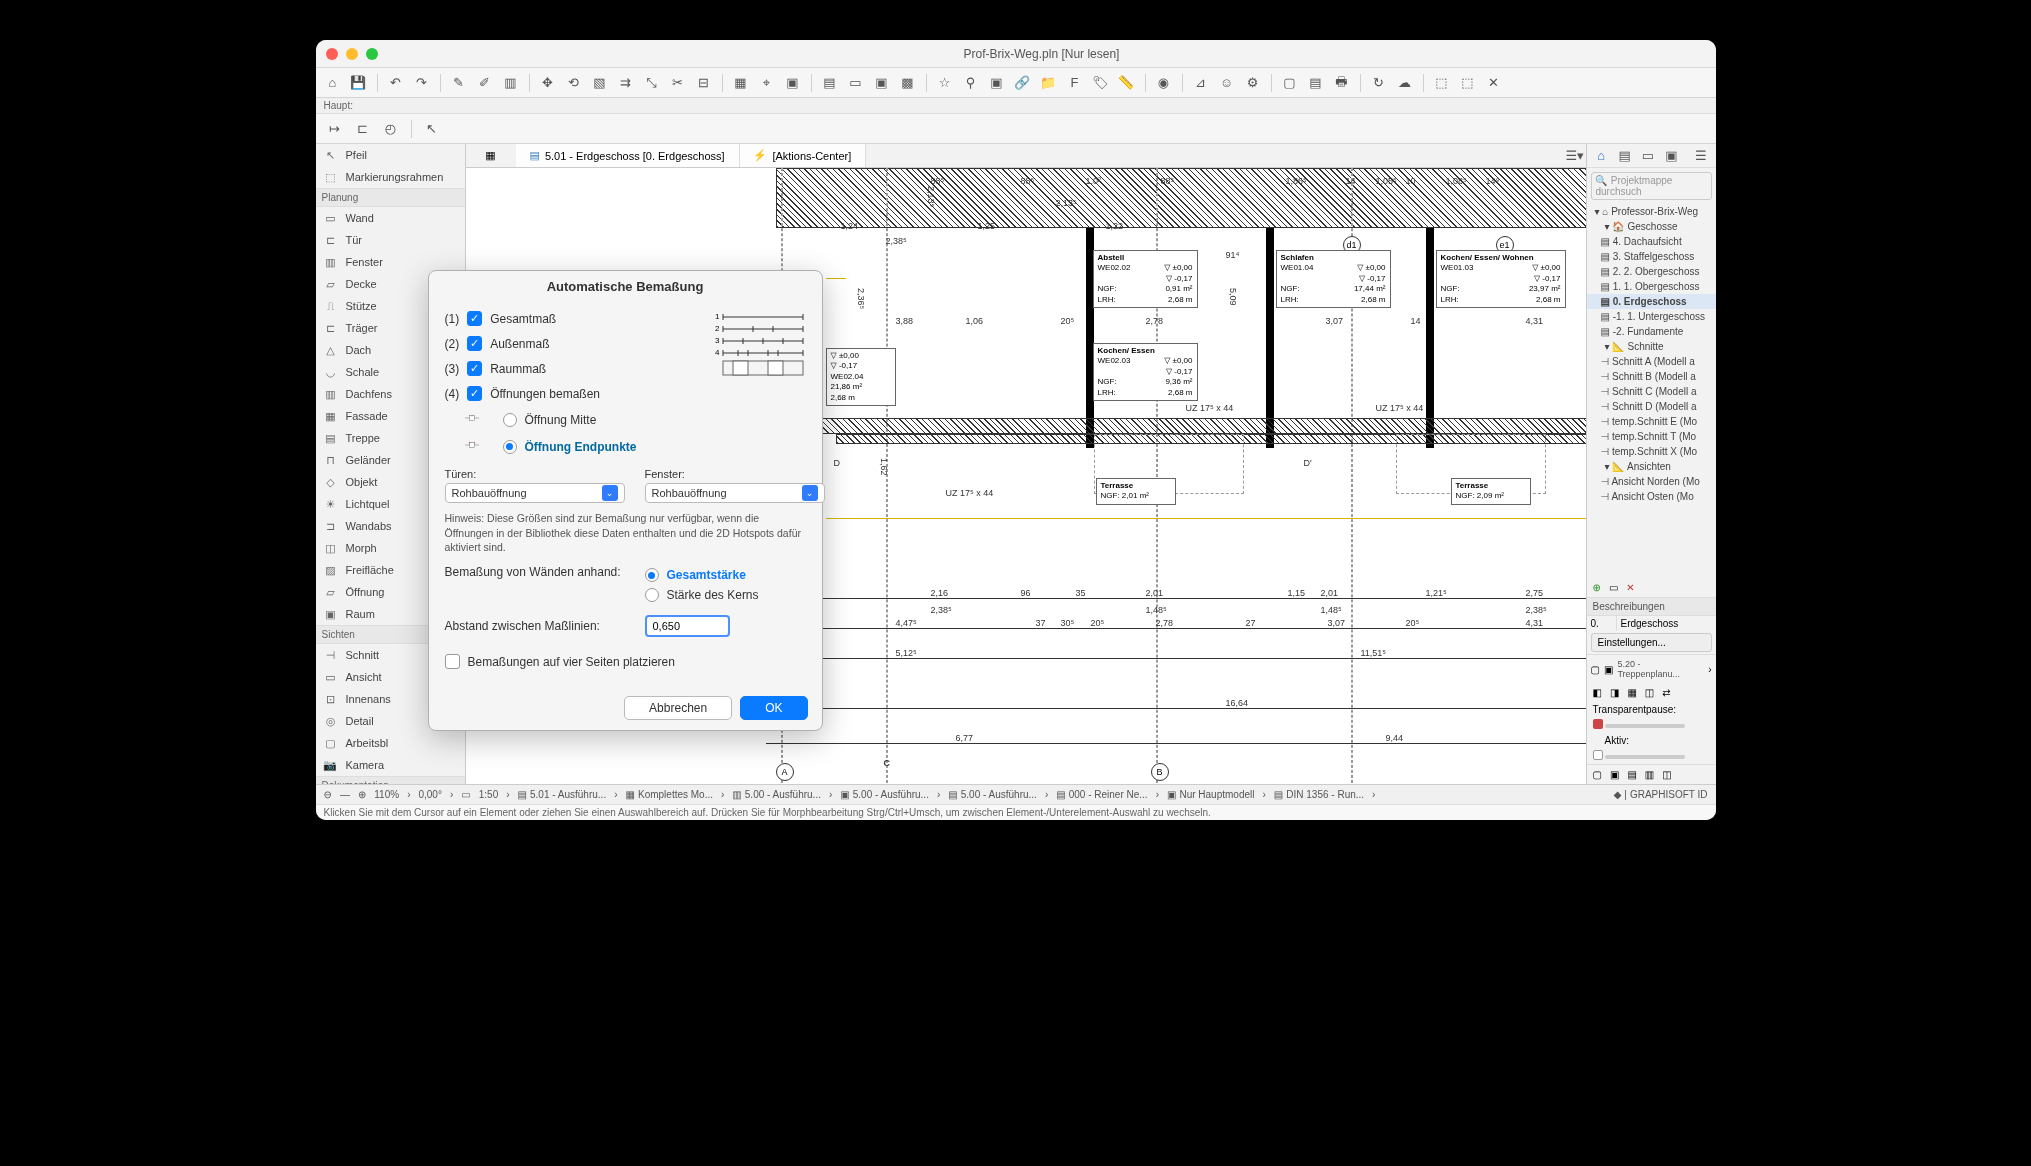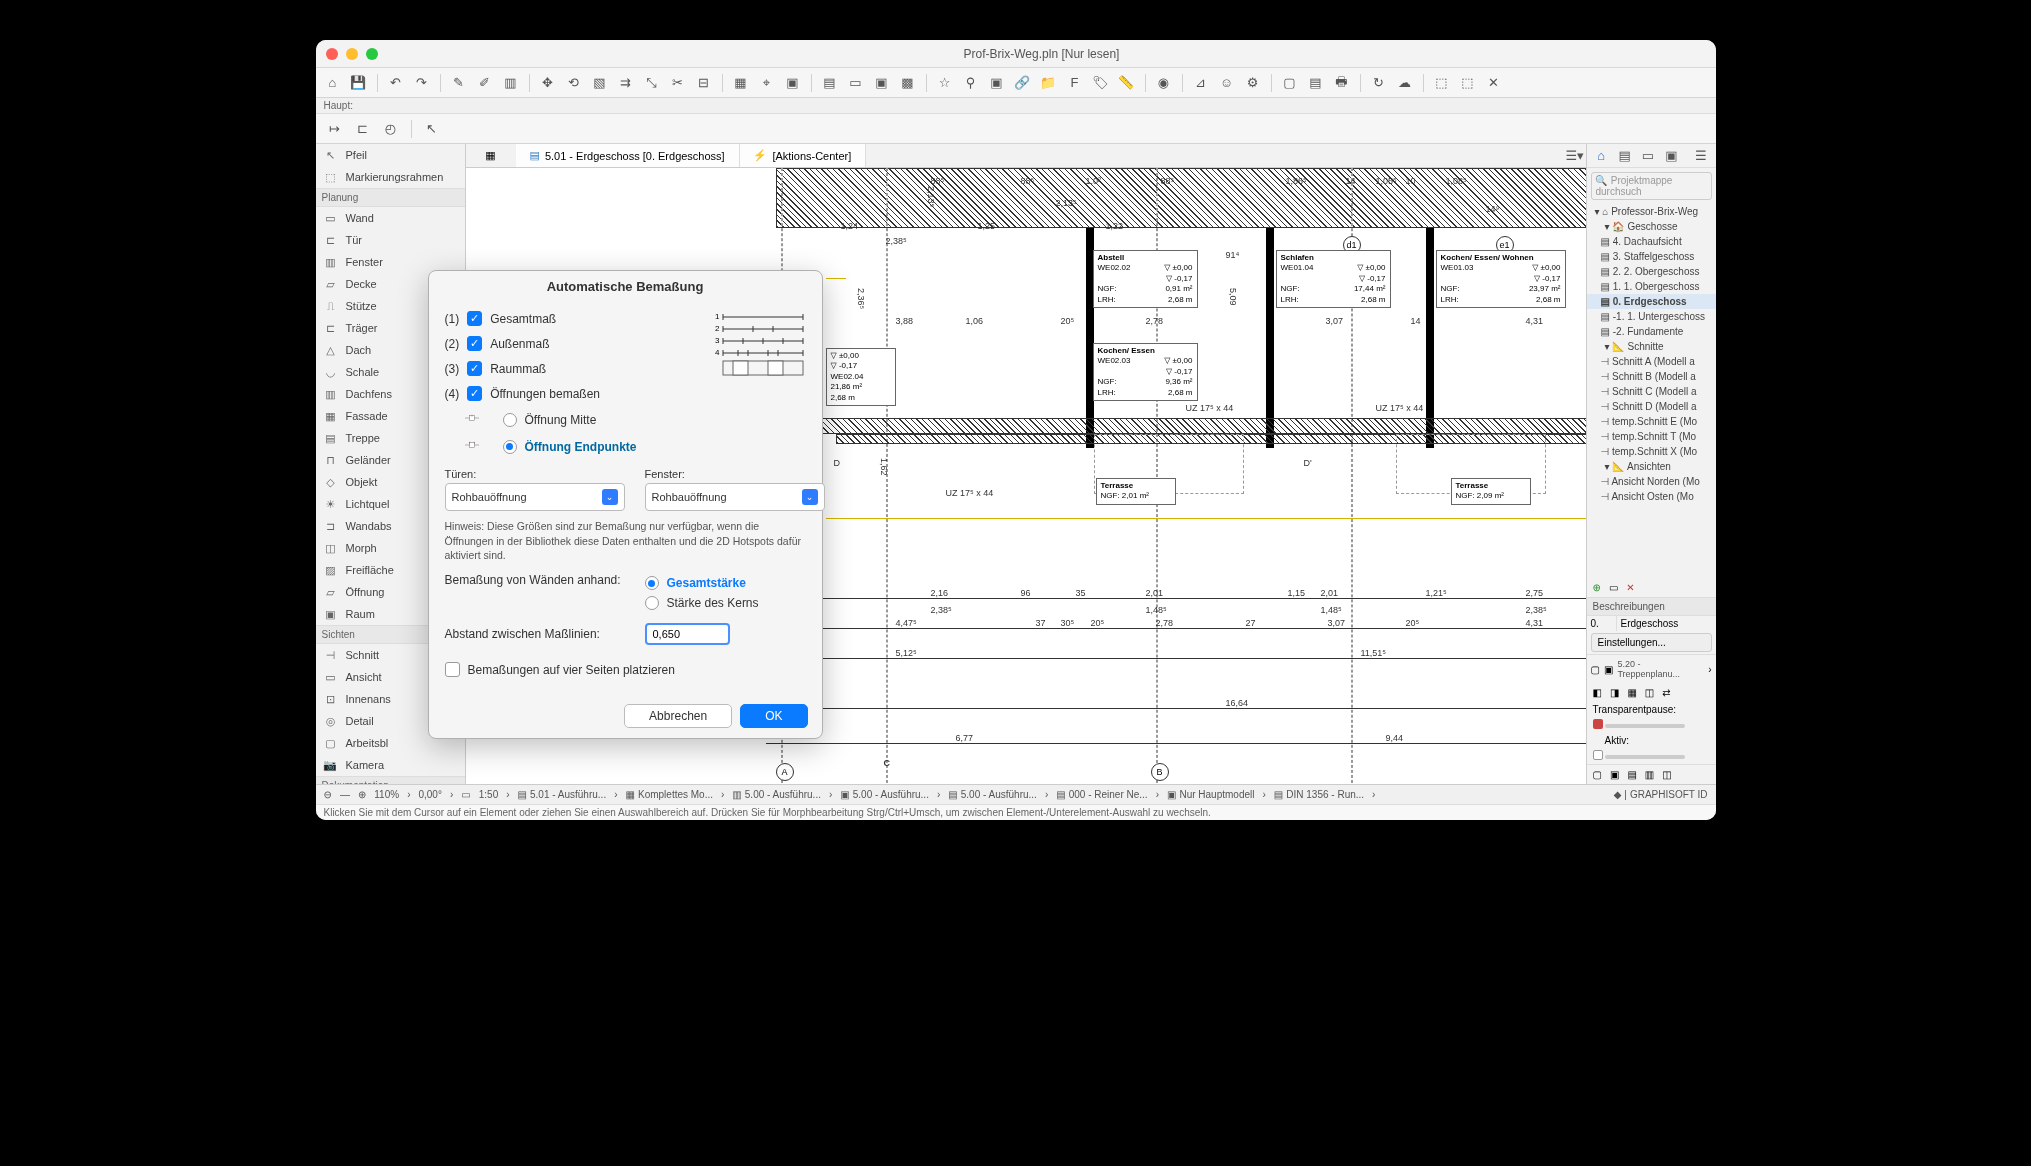--- a/index.html
+++ b/index.html
@@ -73,21 +73,21 @@
 .dialog { position: absolute; left: 112px; top: 230px; width: 395px; background: #f5f5f5; border: 1px solid #b0b0b0; border-radius: 8px; box-shadow: 0 8px 30px rgba(0,0,0,.25); font-size: 12px; color: #333; z-index: 100; }
 .dlgtitle { text-align: center; font-weight: 600; padding: 8px; font-size: 13px; }
 .dlgbody { padding: 4px 16px 12px; }
 .checkrow { display: flex; align-items: center; gap: 8px; padding: 5px 0; }
 .chk { width: 15px; height: 15px; border: 1px solid #999; border-radius: 3px; background: #fff; display: inline-flex; align-items: center; justify-content: center; }
 .chk.on { background: #0a7aff; border-color: #0a7aff; color: #fff; font-size: 11px; }
 .radio { width: 14px; height: 14px; border: 1px solid #999; border-radius: 50%; background: #fff; display: inline-flex; align-items: center; justify-content: center; }
 .radio.on::after { content: ""; width: 7px; height: 7px; border-radius: 50%; background: #0a7aff; }
 .dlgdiag { position: absolute; right: 14px; top: 38px; width: 95px; height: 70px; }
 .dlgsect { margin-top: 10px; }
-.selectbox { display: inline-flex; align-items: center; justify-content: space-between; width: 180px; height: 28px; background: #fff; border: 1px solid #bbb; border-radius: 4px; padding: 8px 6px; font-size: 11px; }
+.selectbox { display: inline-flex; align-items: center; justify-content: space-between; width: 180px; height: 20px; background: #fff; border: 1px solid #bbb; border-radius: 4px; padding: 8px 6px; font-size: 11px; }
 .selectbox .chev { width: 16px; height: 16px; background: #2f7cff; border-radius: 3px; display: flex; align-items: center; justify-content: center; color: #fff; font-size: 9px; }
 .numinput { width: 85px; height: 22px; border: 2px solid #4a90ff; border-radius: 4px; padding: 0 6px; font-size: 11px; background: #fff; }
 .dlgbtns { display: flex; justify-content: flex-end; gap: 8px; padding: 10px 14px; }
 .btn { height: 24px; padding: 0 24px; border-radius: 5px; font-size: 12px; display: flex; align-items: center; border: 1px solid #bbb; background: #fff; }
 .btn.primary { background: #0a7aff; color: #fff; border-color: #0a7aff; }
 .hintnote { font-size: 10.5px; color: #555; margin-top: 8px; line-height: 1.4; }
 .dlgrow2 { display: flex; gap: 20px; margin-top: 8px; }
 .fieldcol { flex: 1; }
 .fieldlbl { font-size: 11px; margin-bottom: 3px; }
 
@@ -441,21 +441,21 @@
           <div class="dimtext" style="left:555px; top:8px;">88⁵</div>
           <div class="dimtext" style="left:590px; top:30px;">2,13⁵</div>
           <div class="dimtext" style="left:620px; top:8px;">1,0²</div>
           <div class="dimtext" style="left:640px; top:53px;">1,22</div>
           <div class="dimtext" style="left:695px; top:8px;">88⁵</div>
           <div class="dimtext" style="left:820px; top:8px;">1,86⁵</div>
           <div class="dimtext" style="left:880px; top:8px;">14</div>
           <div class="dimtext" style="left:910px; top:8px;">1,05⁵</div>
           <div class="dimtext" style="left:940px; top:8px;">10</div>
           <div class="dimtext" style="left:980px; top:8px;">1,08⁵</div>
-          <div class="dimtext" style="left:1020px; top:8px;margin-top:28px;">14⁹</div>
+          <div class="dimtext" style="left:1020px; top:8px;">14⁹</div>
           <div class="dimtext" style="left:375px; top:53px;">1,24</div>
           <div class="dimtext" style="left:512px; top:53px;">1,25</div>
           <div class="dimtext" style="left:420px; top:68px;">2,38⁵</div>
 
           <div class="dimtext" style="left:430px; top:148px;">3,88</div>
           <div class="dimtext" style="left:500px; top:148px;">1,06</div>
           <div class="dimtext" style="left:595px; top:148px;">20⁵</div>
           <div class="dimtext" style="left:680px; top:148px;">2,78</div>
           <div class="dimtext" style="left:760px; top:82px;">91⁴</div>
           <div class="dimtext" style="left:860px; top:148px;">3,07</div>

